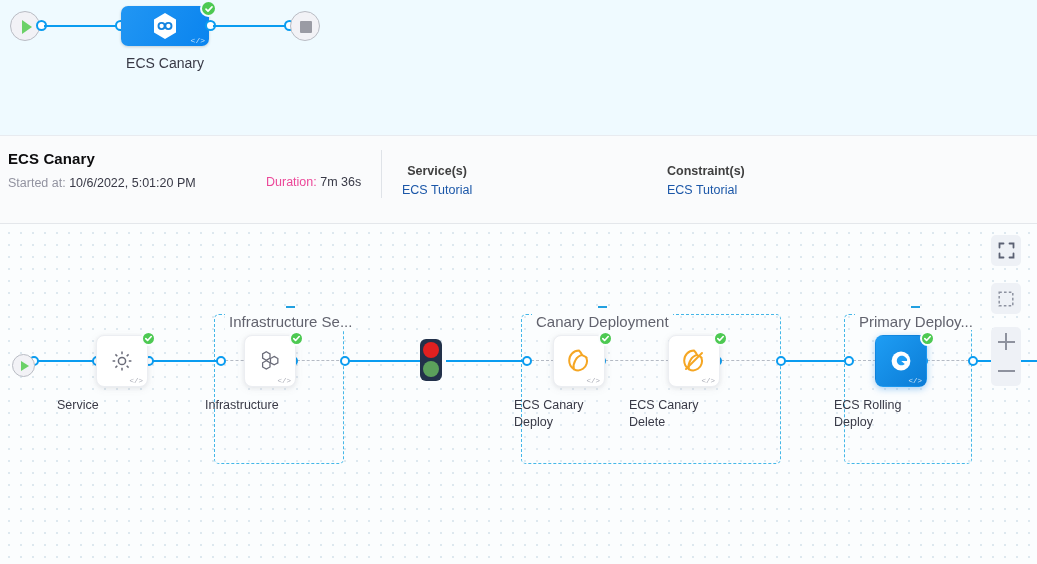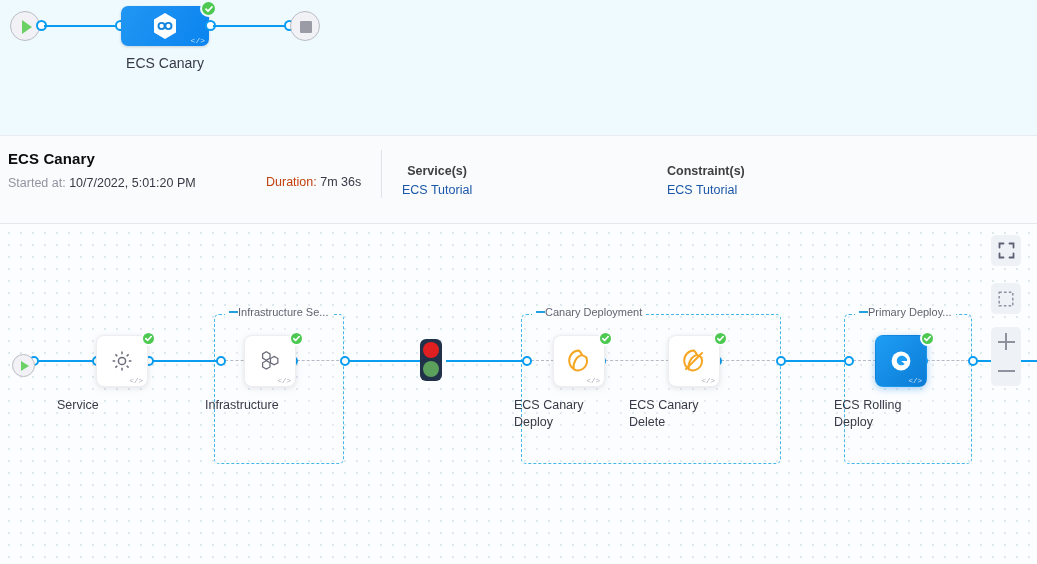--- a/index.html
+++ b/index.html
@@ -86,21 +86,21 @@
     font-size: 15px; font-weight: bold; color: #0b0b0d; letter-spacing: .1px;
   }
   .detail-sub {
     margin-top: 9px; font-size: 12.5px; color: #383946;
   }
   .detail-sub .muted { color: #9293a0; }
   .detail-duration {
     position: absolute; left: 266px; top: 175px;
     font-size: 12.5px; color: #383946;
   }
-  .detail-duration .muted { color: #c2410c; text-align: center; }
+  .detail-duration .muted { color: #ec4899; text-align: center; }
   .vsep {
     position: absolute; left: 381px; top: 14px;
     width: 1px; height: 48px; background: #dfe3e8;
   }
   .meta-col { position: absolute; top: 28px; }
   .meta-col .meta-h {
     font-size: 12.5px; font-weight: bold; color: #404040; text-align: center;
   }
   .meta-col .meta-v {
     margin-top: 5px; font-size: 12.5px; color: #1b57a8; cursor: pointer;
@@ -117,24 +117,24 @@
     overflow: hidden;
   }
   .group-box {
     position: absolute;
     border: 1px dashed #44b7e8;
     border-radius: 5px;
     background: rgba(255,255,255,0.12);
   }
   .group-label {
     position: absolute; top: -9px; left: 10px;
-    font-size: 11px; color: #62636e;
+    font-size: 15px; color: #62636e;
     background: #fbfdfe; padding: 0 4px;
     white-space: nowrap;
-    display: flex; align-items: center; 
+    display: flex; align-items: center; gap: 5px; flex-direction: column;
   }
   .group-label .collapse-dash {
     display: inline-block; width: 9px; height: 2px; background: #22a0e0;
   }
 
   .edge {
     position: absolute; height: 2px; background: #0a9cf0;
   }
   .edge.dashed {
     background: none;
@@ -265,21 +265,21 @@
     <div class="mini-end">
       <div class="sq"></div>
     </div>
 
     <div class="mini-label">ECS Canary</div>
   </div>
 
   <div class="detail-bar">
     <div class="detail-title">ECS Canary</div>
     <div class="detail-sub">
-      <span class="muted">Started at</span><span class="muted">: </span><span>10/7/2022, 5:01:20 PM</span>
+      <span class="muted">Started at</span><span class="muted">: </span><span>10/6/2022, 5:01:20 PM</span>
     </div>
 
     <div class="vsep"></div>
 
     <div class="meta-col" style="left:402px;">
       <div class="meta-h">Service(s)</div>
       <div class="meta-v">ECS Tutorial</div>
     </div>
 
     <div class="meta-col" style="left:667px;">

